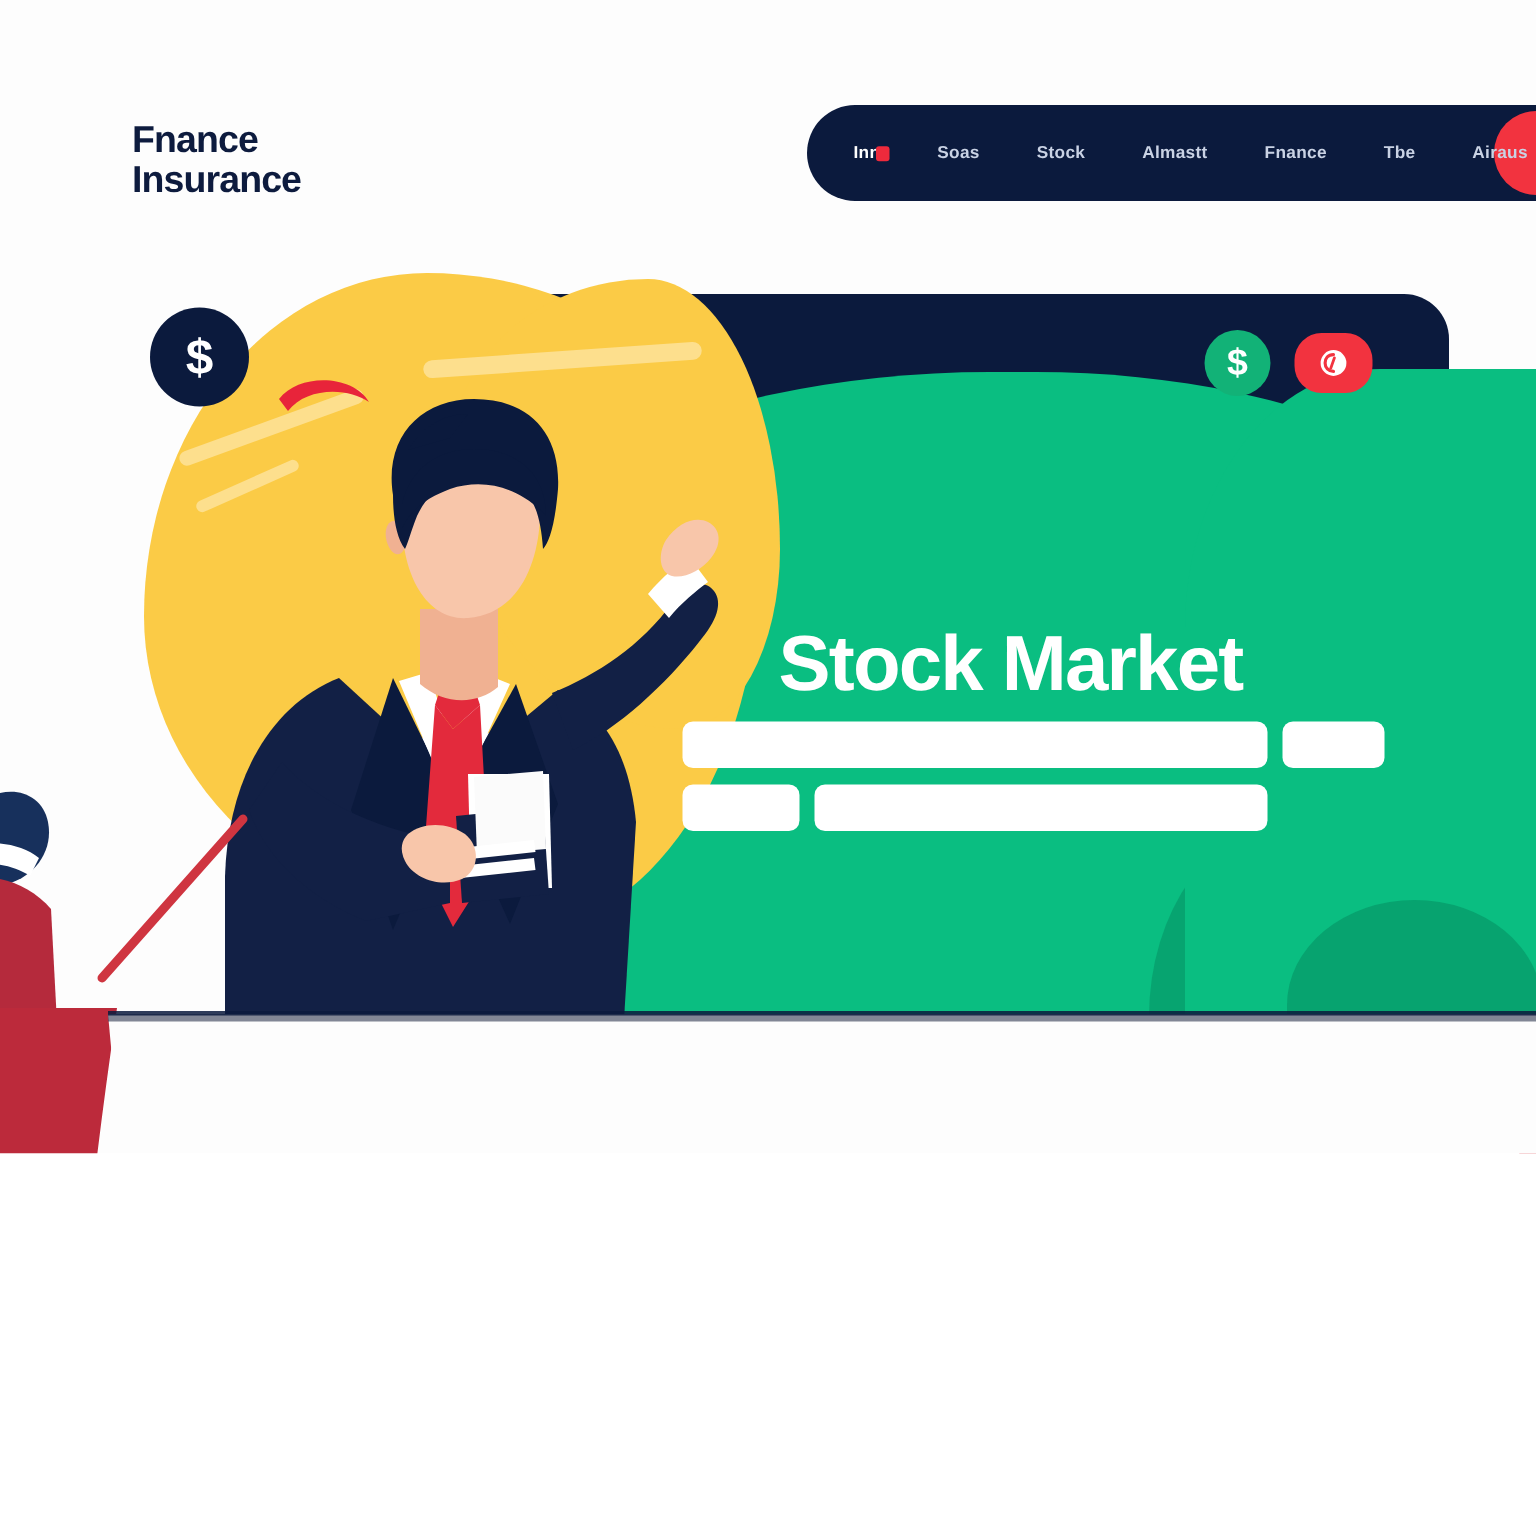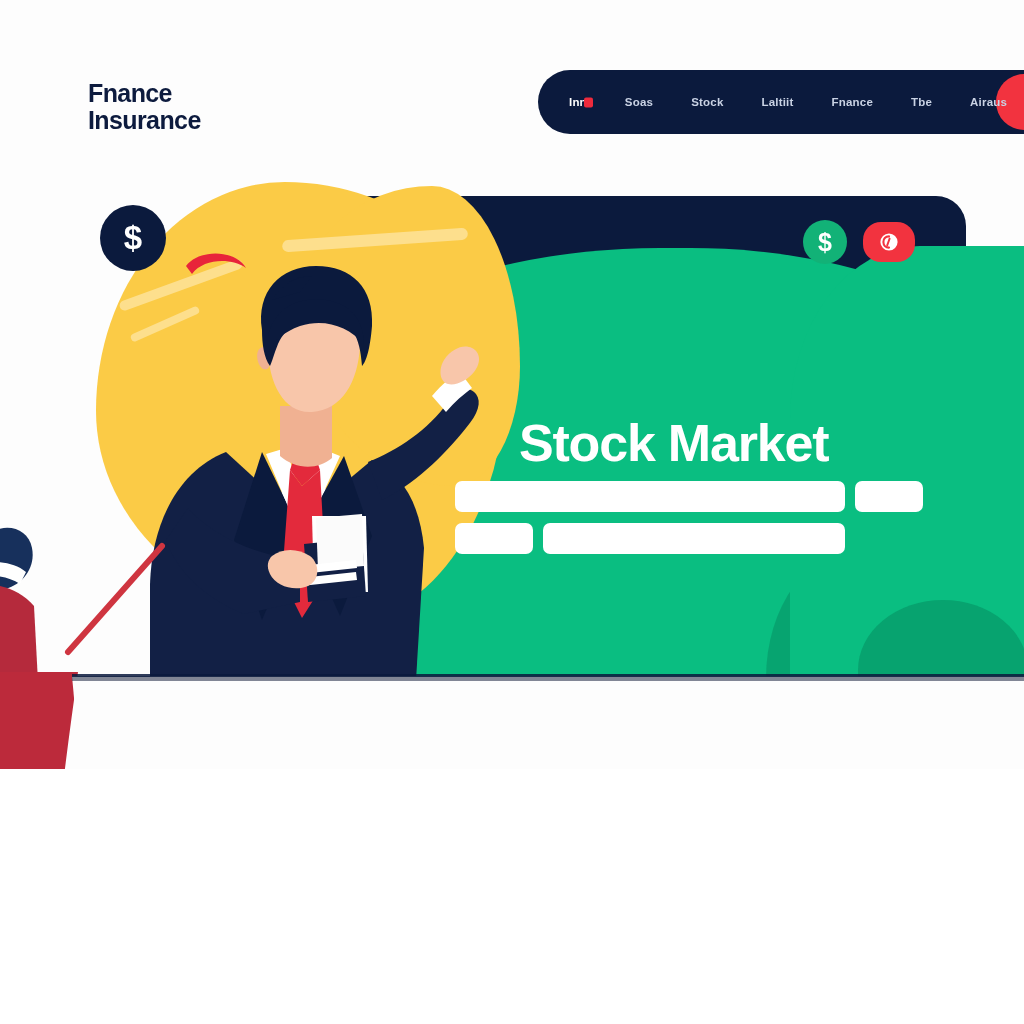--- a/index.html
+++ b/index.html
@@ -353,21 +353,21 @@
   <div class="brand">
     <span class="brand-line-1">Fnance</span>
     <span class="brand-line-2">Insurance</span>
   </div>
 
   <nav class="nav-pill">
     <div class="nav-items">
       <span class="nav-item active">Inn</span>
       <span class="nav-item">Soas</span>
       <span class="nav-item">Stock</span>
-      <span class="nav-item">Laltiit</span>
+      <span class="nav-item">Almastt</span>
       <span class="nav-item">Fnance</span>
       <span class="nav-item">Tbe</span>
       <span class="nav-item">Airaus</span>
     </div>
     <div class="nav-cta">
       
     </div>
   </nav>
 
   <div class="hero-card">

